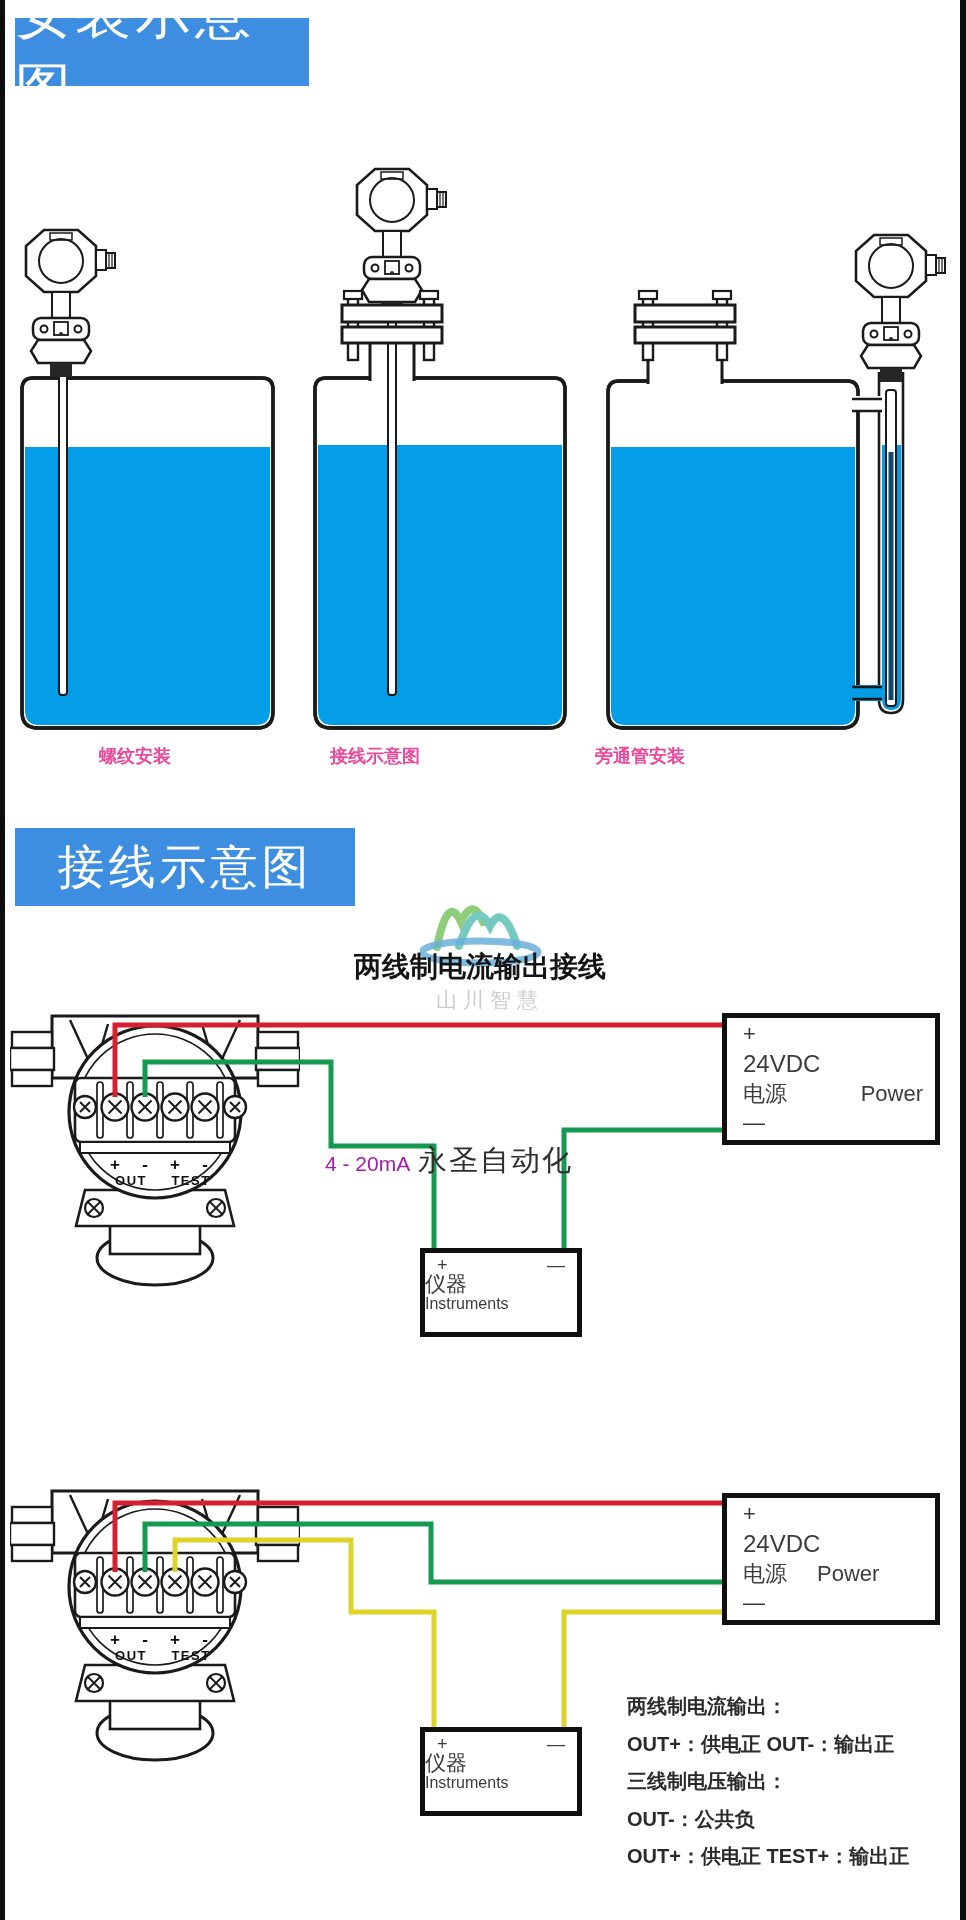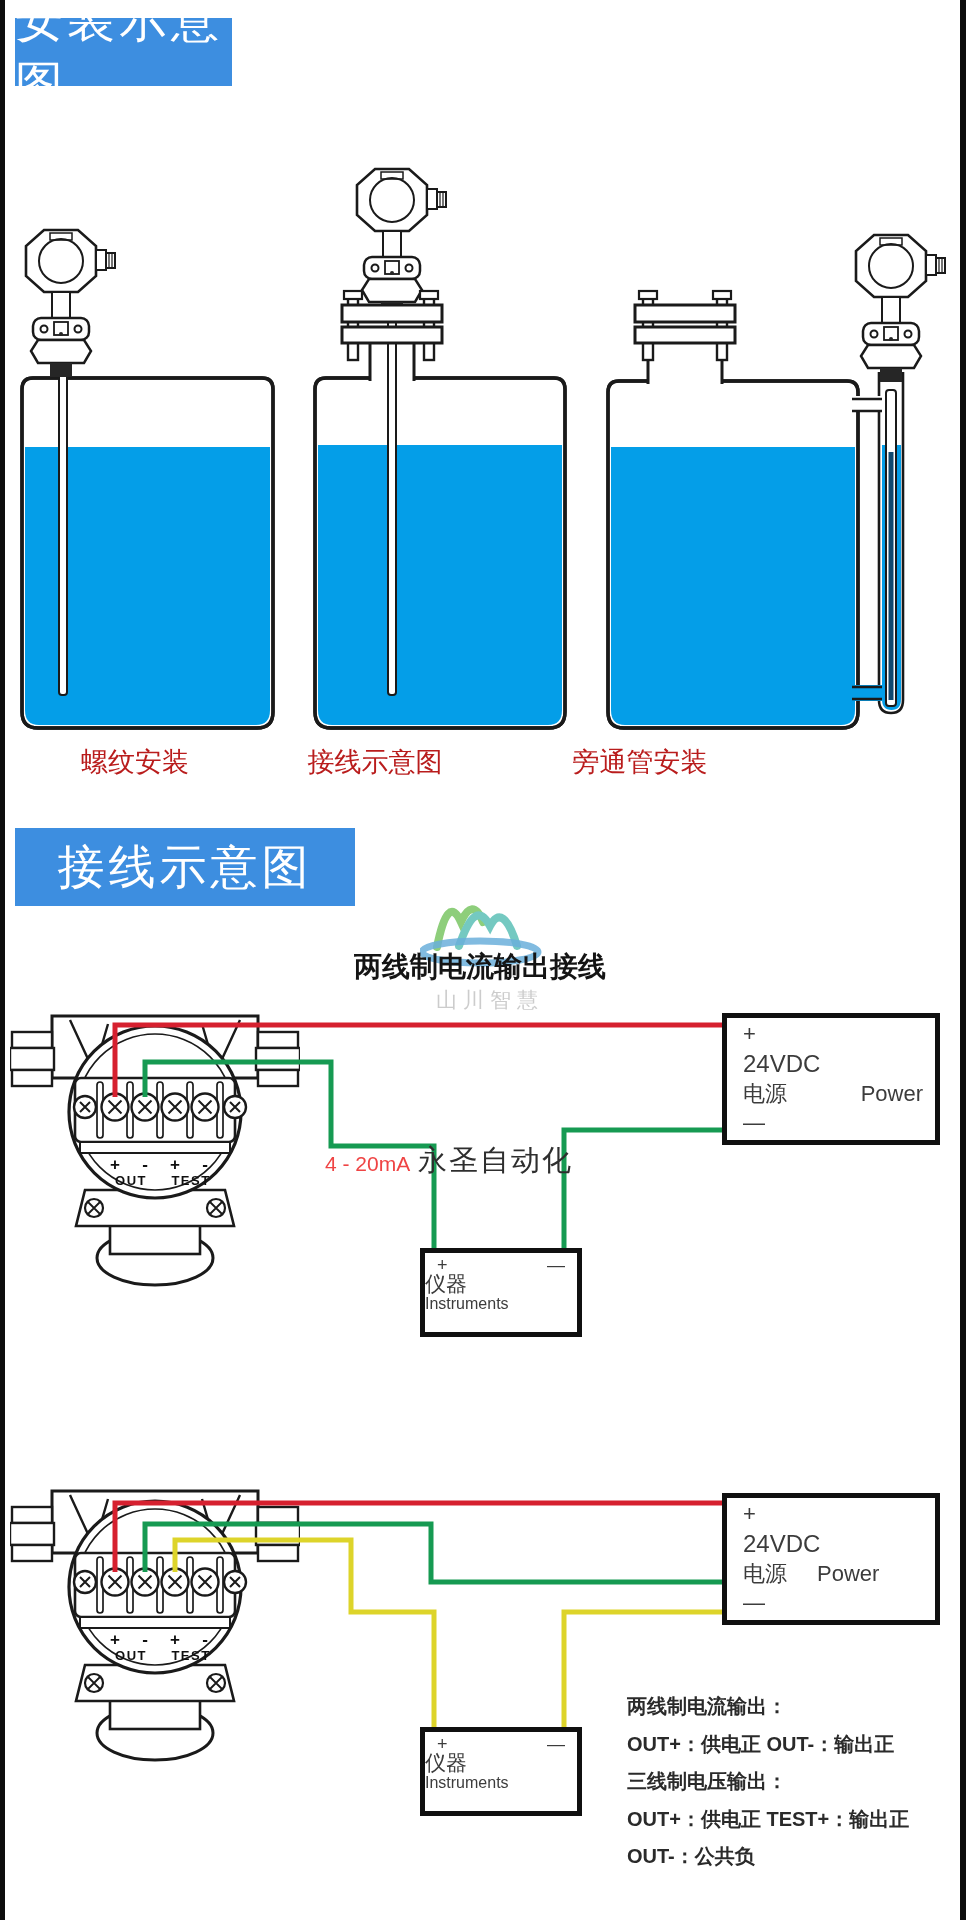--- a/index.html
+++ b/index.html
@@ -2,42 +2,42 @@
 <html><head>
 <meta charset="utf-8">
 <style>
   html,body{margin:0;padding:0;background:#ffffff;}
   #page{position:relative;width:966px;height:1920px;background:#ffffff;overflow:hidden;
         font-family:"Liberation Sans","DejaVu Sans",sans-serif;}
   .abs{position:absolute;}
   .edge{position:absolute;top:0;height:1920px;background:#0d0d0d;}
   .badge{position:absolute;background:#3d8ee0;color:#ffffff;font-weight:500;
          display:flex;align-items:center;justify-content:center;}
-  #badge1{left:15px;top:18px;width:217px;height:68px;font-size:48px;letter-spacing:4px;}
+  #badge1{left:15px;top:18px;width:294px;height:68px;font-size:56px;letter-spacing:4px;}
   #badge2{left:15px;top:828px;width:340px;height:78px;font-size:47px;letter-spacing:4px;}
-  .tank-label{position:absolute;font-size:27px;font-weight:400;color:#b91c1c;text-align:center;}
+  .tank-label{position:absolute;font-size:18px;font-weight:700;color:#ec4899;text-align:center;}
   .heading{position:absolute;left:280px;width:400px;text-align:center;
            font-size:28px;font-weight:700;color:#141414;z-index:6;}
   
   .ln{fill:#ffffff;stroke:#1a1a1a;}
   .lnn{fill:none;stroke:#1a1a1a;}
   .wt{fill:#049ee8;stroke:none;}
   .er{fill:#ffffff;stroke:none;}
   .dk{fill:#262626;stroke:none;}
   .nv{fill:#10496f;stroke:none;}
   .wire{fill:none;stroke-width:5;}
   .wr{stroke:#d6202f;}
   .wg{stroke:#169a52;}
   .wy{stroke:#ddd42a;}
   
   #logo-text{position:absolute;left:420px;top:986px;width:140px;text-align:center;
              font-size:21px;color:#cccccc;letter-spacing:6px;z-index:5;}
   #brand-wm{position:absolute;left:418px;top:1141px;font-size:29px;color:#2e2e2e;
             letter-spacing:2px;z-index:7;}
-  #signal-label{position:absolute;left:325px;top:1152px;font-size:21px;color:#ef4444;z-index:7;}
+  #signal-label{position:absolute;left:325px;top:1152px;font-size:21px;color:#a21caf;z-index:7;}
   
   .pm{position:absolute;width:18px;text-align:center;font-weight:700;font-size:17px;color:#101010;z-index:8;}
   .tname{position:absolute;font-weight:700;font-size:13px;letter-spacing:1.5px;color:#101010;z-index:8;}
   
   .pwr{position:absolute;left:722px;width:218px;height:132px;border:5px solid #101010;
        background:#ffffff;box-sizing:border-box;color:#3c3c3c;z-index:9;
        display:flex;flex-direction:column;justify-content:space-between;
        padding:5px 12px 6px 16px;}
   .pwr .r1{font-size:22px;line-height:1;}
   .pwr .r2{font-size:24px;line-height:1;}
@@ -275,17 +275,17 @@
       <span>—</span>
     </div>
     <div class="cn">仪器</div>
     <div class="en">Instruments</div>
   </div>
 
   <div id="notes">
     <div>两线制电流输出：</div>
     <div>OUT+：供电正  OUT-：输出正</div>
     <div>三线制电压输出：</div>
+    <div>OUT-：公共负</div>
     <div>OUT+：供电正 TEST+：输出正</div>
-    <div>OUT-：公共负</div>
   </div>
 
 </div>
 
 </body></html>

